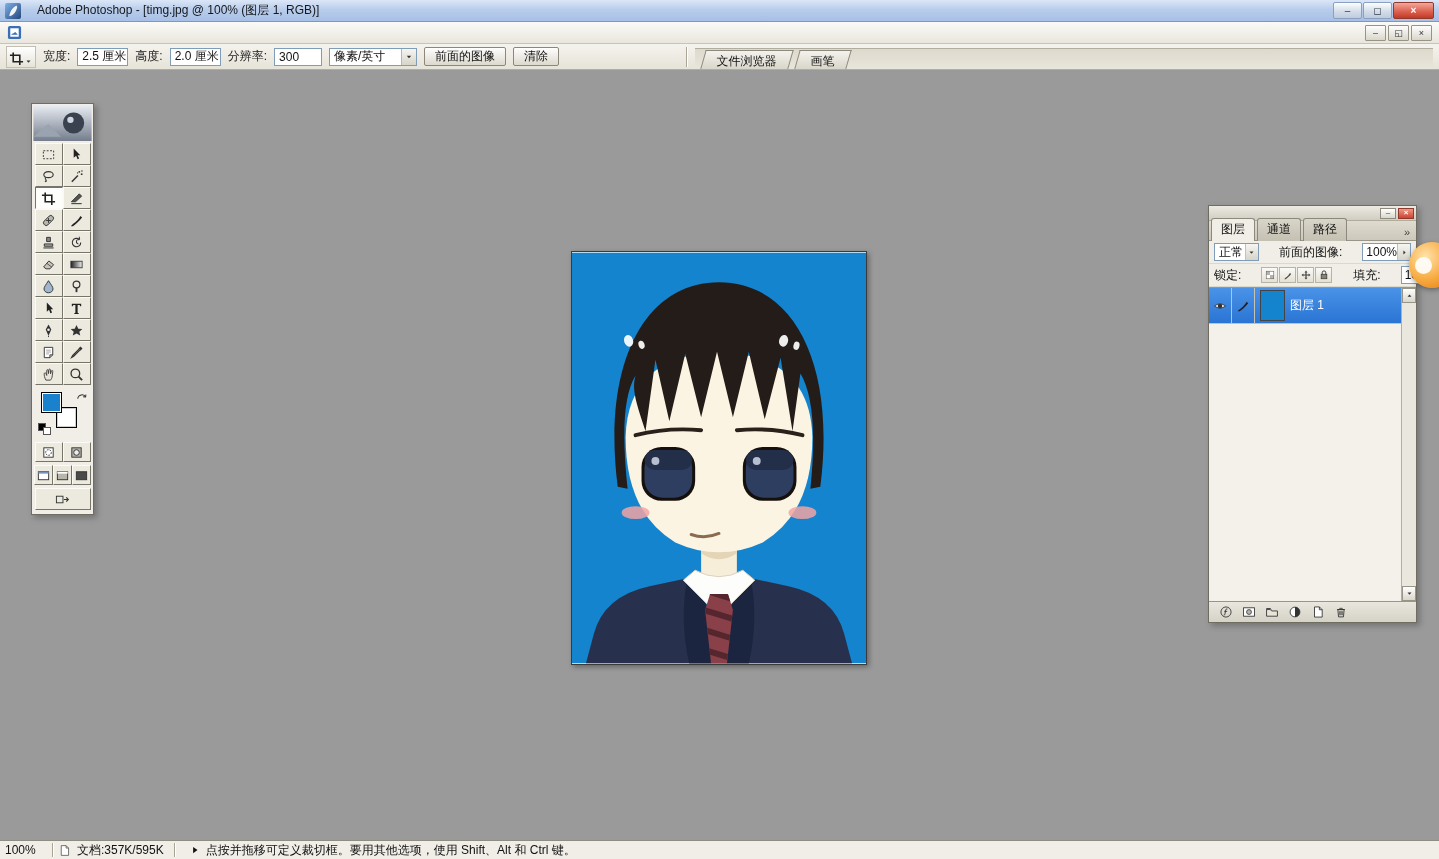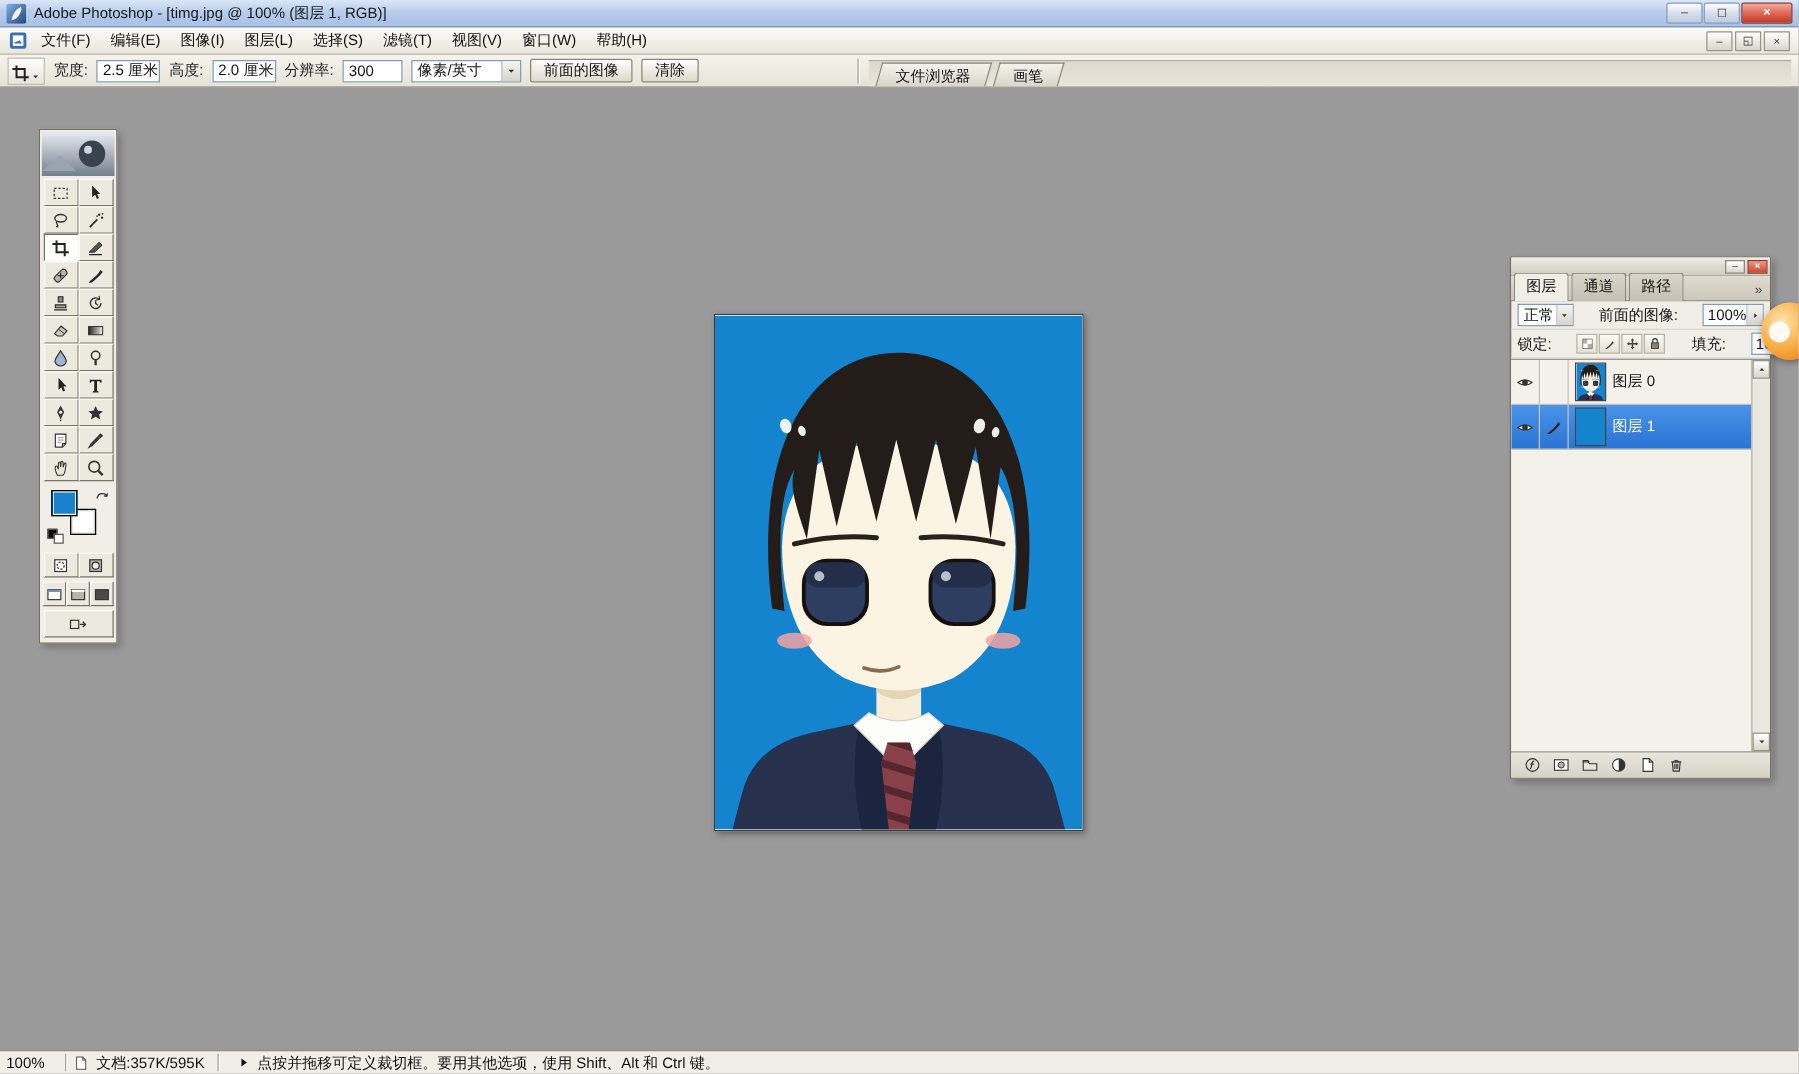--- a/index.html
+++ b/index.html
@@ -4,21 +4,21 @@
 <style>
 *{margin:0;padding:0;box-sizing:border-box}
 html,body{width:1439px;height:859px;overflow:hidden}
 body{font-family:"Liberation Sans","DejaVu Sans",sans-serif;font-size:12px;color:#111}
 .app{position:relative;width:1439px;height:859px;overflow:hidden;background:#9a9a9a}
 
 
 .titlebar{position:absolute;top:0;left:0;right:0;height:22px;display:flex;align-items:center;padding:0 5px;
  background:linear-gradient(#dbe7f7,#b9cdeb 45%,#a6c0e6);border-bottom:1px solid #7f97c0}
 .app-icon{width:16px;height:16px;display:block}
-.title-text{margin-left:6px;color:#15181d;white-space:nowrap}
+.title-text{margin-left:16px;color:#15181d;white-space:nowrap}
 .win-buttons{margin-left:auto;display:flex;gap:1px}
 .wbtn{width:29px;height:17px;display:flex;align-items:center;justify-content:center;font-size:10px;color:#35404f;
  background:linear-gradient(#fdfefe,#d4ddea 55%,#bfcbdd);border:1px solid #8ba0c1;border-radius:2px;cursor:default}
 .wbtn.close{width:41px;background:linear-gradient(#f3a89c,#dd6350 55%,#c03a28);color:#fff;font-weight:bold;border-color:#8f3a2c}
 
 
 .menubar{position:absolute;top:22px;left:0;right:0;height:22px;display:flex;align-items:center;padding:0 4px;
  background:linear-gradient(#fbfaf7,#ecead f0 60%,#e9e6dd);background:linear-gradient(#fbfaf7,#e9e6dd);border-bottom:1px solid #c7c3b6}
 .doc-icon{width:15px;height:15px;display:block;margin:0 3px}
 .menu-item{padding:3px 8px;white-space:nowrap}
@@ -172,31 +172,20 @@
   </div>
 
   <div class="menubar">
     <span class="doc-icon">
         <svg class="ic" viewBox="0 0 16 16">
           <rect x="1" y="1" width="14" height="14" rx="2" fill="#3a6fb8"></rect>
           <rect x="3.5" y="3.5" width="9" height="9" fill="#fff"></rect>
           <path d="M4.5 10.5 C6 8 8 9.5 9 7.5 L11.5 10.5 Z" fill="#3a6fb8"></path>
         </svg>
       </span>
-    <span id="menu-items" style="display:flex">
-        <span class="menu-item">文件(F)</span>
-        <span class="menu-item">编辑(E)</span>
-        <span class="menu-item">图像(I)</span>
-        <span class="menu-item">图层(L)</span>
-        <span class="menu-item">选择(S)</span>
-        <span class="menu-item">滤镜(T)</span>
-        <span class="menu-item">视图(V)</span>
-        <span class="menu-item">窗口(W)</span>
-        <span class="menu-item">帮助(H)</span>
-      </span>
     <span class="mdibtns">
       <span class="mdibtn">–</span>
       <span class="mdibtn">◱</span>
       <span class="mdibtn">×</span>
     </span>
   </div>
 
   <div class="optionsbar">
     <span class="opt-tool">
       <span>
@@ -573,35 +562,20 @@
           <span>100%</span>
           <span class="spin">
               <svg class="ic" viewBox="0 0 16 16">
                 <path d="M6 4.5 L10 8 L6 11.5 Z" fill="#333"></path>
               </svg>
             </span>
         </span>
       </div>
       <div class="layers-list">
         <div class="rows" id="layer-rows">
-            <div class="layer-row">
-              <span class="eyebox">
-                <svg class="ic" viewBox="0 0 16 16">
-                  <path d="M1.5 8 Q8 3.2 14.5 8 Q8 12.8 1.5 8 Z" fill="#f8f6ef" stroke="#333" stroke-width="1"></path>
-                  <circle cx="8" cy="8" r="2.6" fill="#333"></circle>
-                </svg>
-              </span>
-              <span class="linkbox"></span>
-              <span class="thumb">
-                <svg viewBox="0 0 296 414" preserveAspectRatio="xMidYMid slice">
-                  <use href="#portrait-sym" width="296" height="414"></use>
-                </svg>
-              </span>
-              <span class="layer-name">图层 0</span>
-            </div>
             <div class="layer-row selected">
               <span class="eyebox">
                 <svg class="ic" viewBox="0 0 16 16">
                   <path d="M1.5 8 Q8 3.2 14.5 8 Q8 12.8 1.5 8 Z" fill="#f8f6ef" stroke="#333" stroke-width="1"></path>
                   <circle cx="8" cy="8" r="2.6" fill="#333"></circle>
                 </svg>
               </span>
               <span class="linkbox">
                 <svg class="ic" viewBox="0 0 16 16">
                   <path d="M2 14 C4.2 11 8.2 10 12.2 3.2 L14 4.8 C10.5 9 7.5 12 4.2 14 Z" fill="#222"></path>

